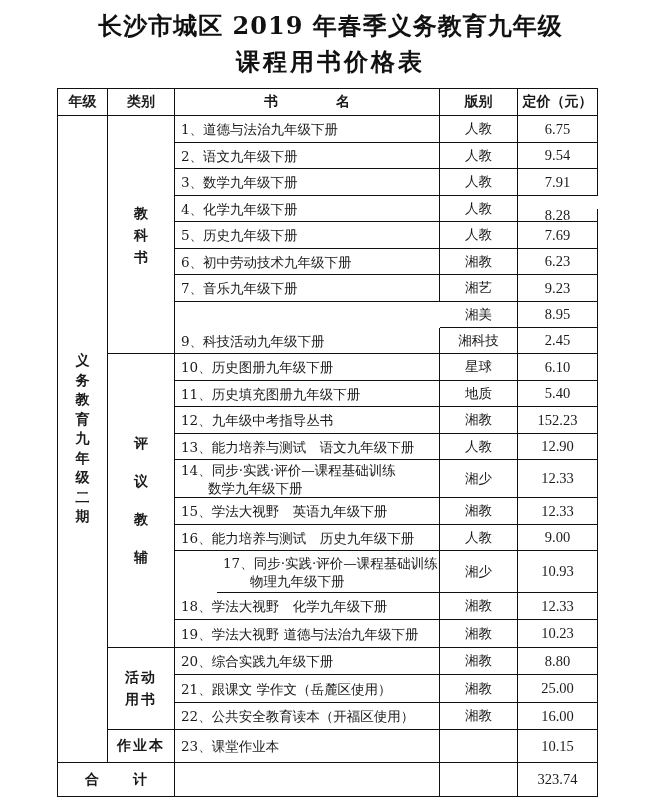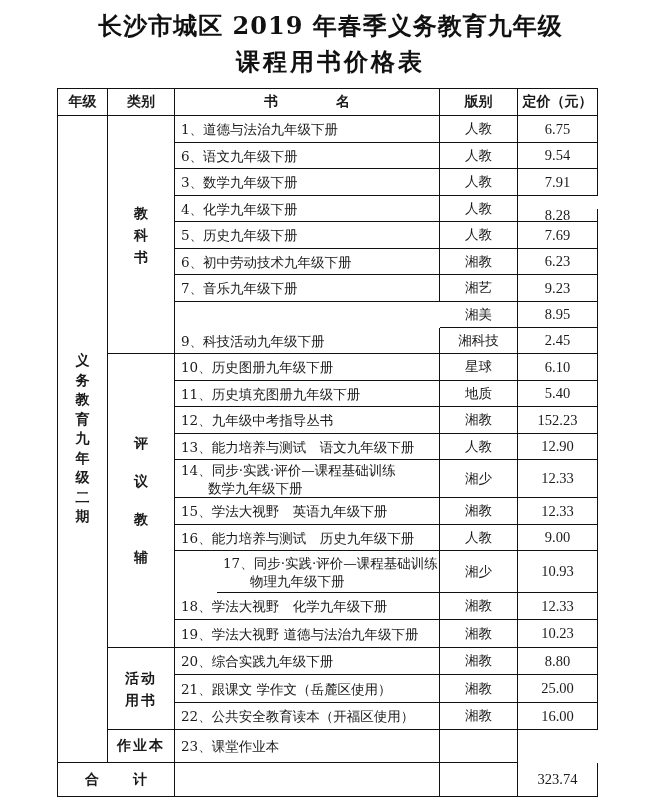--- a/index.html
+++ b/index.html
@@ -78,38 +78,38 @@
     <span>书</span>
   </div>
 
   <div class="c vert pingyi" style="grid-column:2;grid-row:11 / 21;">
     <span>评</span>
     <span>议</span>
     <span>教</span>
     <span>辅</span>
   </div>
 
-  <div class="c vert" style="grid-column:2;grid-row:21 / 24;">
+  <div class="c vert" style="grid-column:2;grid-row:21 / 24;font-family:Liberation Mono, monospace;">
     <span style="line-height:22px;letter-spacing:2px;">活动</span>
     <span style="line-height:22px;letter-spacing:2px;">用书</span>
   </div>
 
   <div class="c h" style="grid-column:2;grid-row:24;letter-spacing:2px;">作业本</div>
 
   <div class="c h" style="grid-column:1 / 3;grid-row:25;justify-content:center;gap:34px;">
     <span>合</span>
     <span>计</span>
   </div>
   <div class="c name" style="grid-column:3;grid-row:25;"></div>
   <div class="c ed" style="grid-column:4;grid-row:25;"></div>
   <div class="c pr" style="grid-column:5;grid-row:25;">323.74</div>
 <div class="c name" style="grid-area: 2 / 3;">1、道德与法治九年级下册</div>
     <div class="c ed" style="grid-area: 2 / 4;">人教</div>
     <div class="c pr" style="grid-area: 2 / 5;">6.75</div>
-    <div class="c name" style="grid-area: 3 / 3;">6、语文九年级下册</div>
+    <div class="c name" style="grid-area: 3 / 3;">2、语文九年级下册</div>
     <div class="c ed" style="grid-area: 3 / 4;">人教</div>
     <div class="c pr" style="grid-area: 3 / 5;">9.54</div>
     <div class="c name" style="grid-area: 4 / 3;">3、数学九年级下册</div>
     <div class="c ed" style="grid-area: 4 / 4;">人教</div>
     <div class="c pr" style="grid-area: 4 / 5;">7.91</div>
     <div class="c name" style="grid-area: 5 / 3;">4、化学九年级下册</div>
     <div class="c ed" style="grid-area: 5 / 4;">人教</div>
     <div class="c pr" style="grid-area: 5 / 5; margin-top: 13px;">8.28</div>
     <div class="c name" style="grid-area: 6 / 3;">5、历史九年级下册</div>
     <div class="c ed" style="grid-area: 6 / 4;">人教</div>
@@ -161,13 +161,14 @@
     <div class="c ed" style="grid-area: 21 / 4;">湘教</div>
     <div class="c pr" style="grid-area: 21 / 5;">8.80</div>
     <div class="c name" style="grid-area: 22 / 3;">21、跟课文 学作文（岳麓区使用）</div>
     <div class="c ed" style="grid-area: 22 / 4;">湘教</div>
     <div class="c pr" style="grid-area: 22 / 5;">25.00</div>
     <div class="c name" style="grid-area: 23 / 3;">22、公共安全教育读本（开福区使用）</div>
     <div class="c ed" style="grid-area: 23 / 4;">湘教</div>
     <div class="c pr" style="grid-area: 23 / 5;">16.00</div>
     <div class="c name" style="grid-area: 24 / 3;">23、课堂作业本</div>
     <div class="c ed" style="grid-area: 24 / 4;"></div>
+    <div class="c pr" style="grid-area: 24 / 5;">10.15</div>
   </div>
 
 </body></html>

